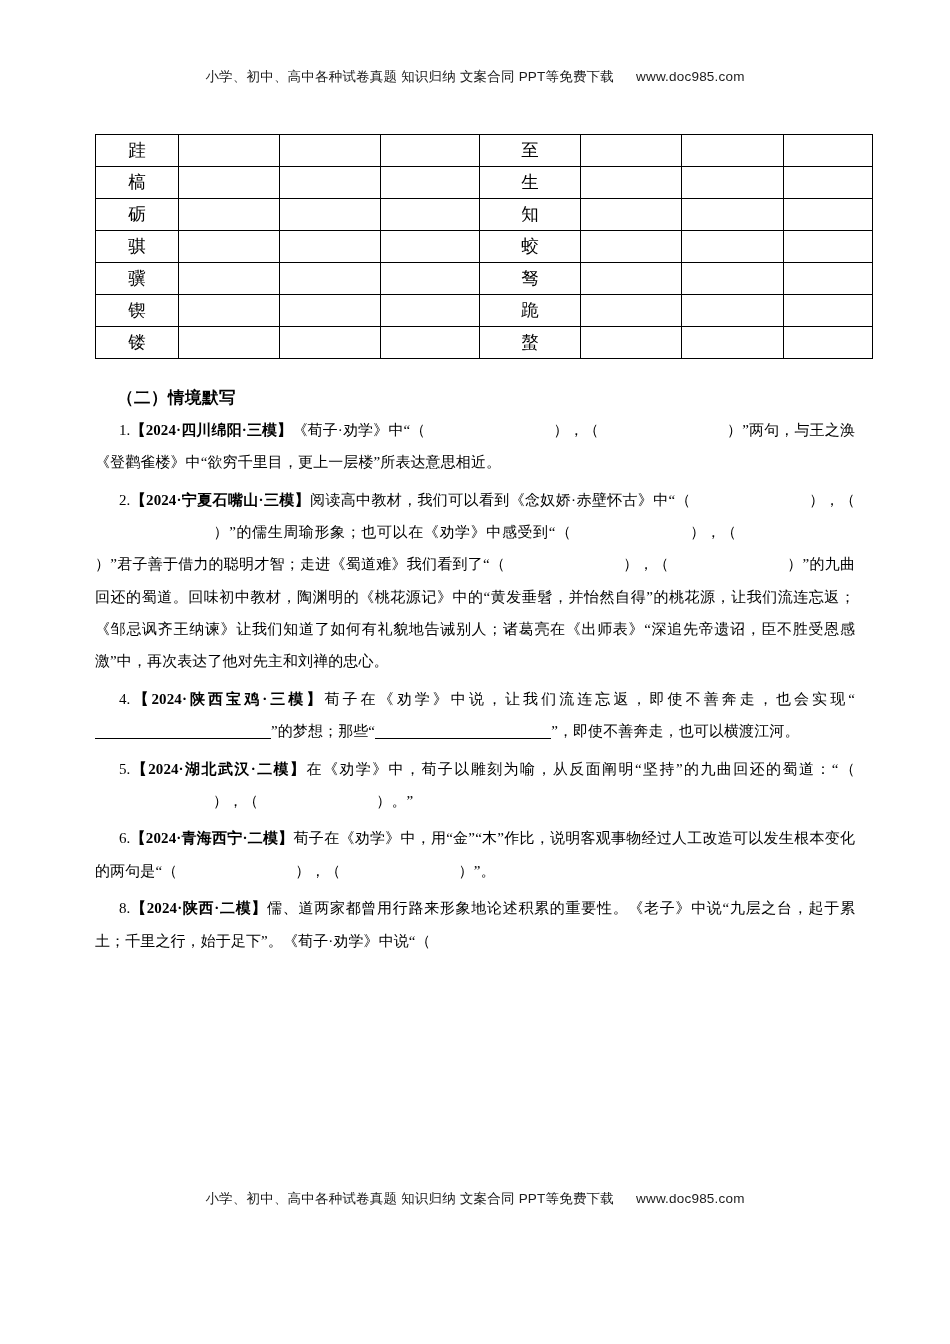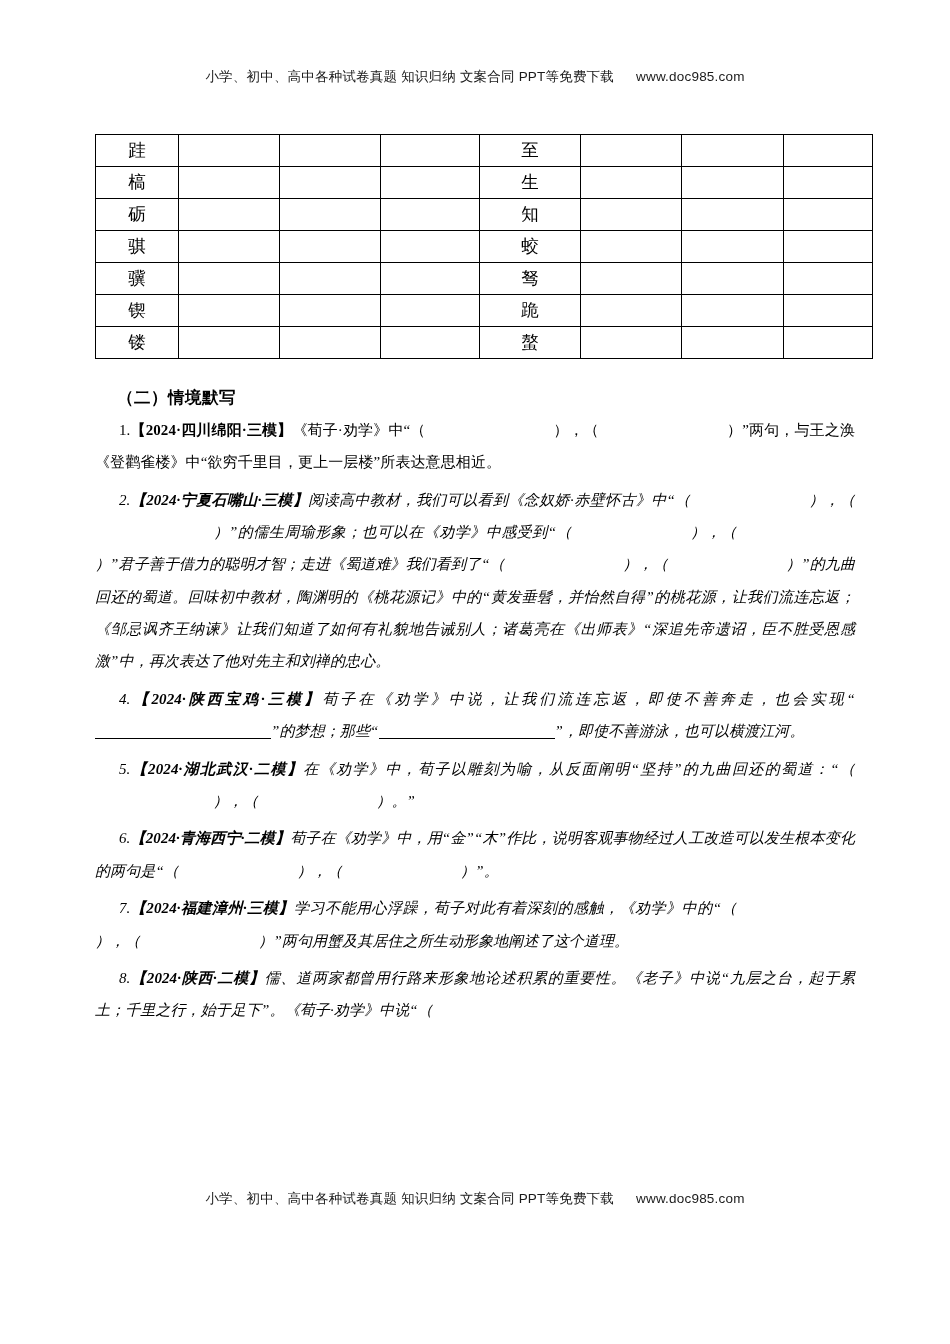--- a/index.html
+++ b/index.html
@@ -86,21 +86,21 @@
   }
   .q {
     font-size: 15px;
     line-height: 32.2px;
     margin: 0;
     text-align: justify;
     text-justify: inter-ideograph;
     text-indent: 24px;
     letter-spacing: 0.1px;
   }
-  .q + .q { margin-top: 5.5px; font-style: italic; }
+  .q + .q { margin-top: 5.5px; }
   .qnum {
     font-family: "Liberation Serif", "DejaVu Serif", serif;
   }
   .src {
     font-weight: bold;
   }
   
   .blankp {
     display: inline-block;
     width: 118px;
@@ -216,27 +216,26 @@
 
   <div class="content">
 
     <p class="sec-head">（二）情境默写</p>
 
     <p class="q"><span class="qnum">1.</span><span class="src">【2024·四川绵阳·三模】</span><span>《荀子·劝学》中“（</span><span class="blankp wide"></span><span>），（</span><span class="blankp wide"></span><span>）”两句，与王之涣《登鹳雀楼》中“欲穷千里目，更上一层楼”所表达意思相近。</span></p>
 
     <p class="q"><span class="qnum">2.</span><span class="src">【2024·宁夏石嘴山·三模】</span><span>阅读高中教材，我们可以看到《念奴娇·赤壁怀古》中“（</span><span class="blankp"></span><span>），（</span><span class="blankp"></span><span>）”的儒生周瑜形象；也可以在《劝学》中感受到“（</span><span class="blankp"></span><span>），（</span><span class="blankp"></span><span>）”君子善于借力的聪明才智；走进《蜀道难》我们看到了“（</span><span class="blankp"></span><span>），（</span><span class="blankp"></span><span>）”的九曲回还的蜀道。回味初中教材，陶渊明的《桃花源记》中的“黄发垂髫，并怡然自得”的桃花源，让我们流连忘返；《邹忌讽齐王纳谏》让我们知道了如何有礼貌地告诫别人；诸葛亮在《出师表》“深追先帝遗诏，臣不胜受恩感激”中，再次表达了他对先主和刘禅的忠心。</span></p>
 
 
-    <p class="q spread"><span class="qnum">4.</span><span class="src">【2024·陕西宝鸡·三模】</span><span>荀子在《劝学》中说，让我们流连忘返，即使不善奔走，也会实现“</span><span class="blanku"></span><span>”的梦想；那些“</span><span class="blanku"></span><span>”，即使不善游泳，也可以横渡江河。</span></p>
+    <p class="q spread"><span class="qnum">4.</span><span class="src">【2024·陕西宝鸡·三模】</span><span>荀子在《劝学》中说，让我们流连忘返，即使不善奔走，也会实现“</span><span class="blanku"></span><span>”的梦想；那些“</span><span class="blanku"></span><span>”，即使不善奔走，也可以横渡江河。</span></p>
 
     <p class="q"><span class="qnum">5.</span><span class="src">【2024·湖北武汉·二模】</span><span>在《劝学》中，荀子以雕刻为喻，从反面阐明“坚持”的九曲回还的蜀道：“（</span><span class="blankp"></span><span>），（</span><span class="blankp"></span><span>）。”</span></p>
 
     <p class="q"><span class="qnum">6.</span><span class="src">【2024·青海西宁·二模】</span><span>荀子在《劝学》中，用“金”“木”作比，说明客观事物经过人工改造可以发生根本变化的两句是“（</span><span class="blankp"></span><span>），（</span><span class="blankp"></span><span>）”。</span></p>
 
-    <p class="q"><span class="qnum">7.</span><span class="src">【2024·福建漳州·三模】</span><span>学习不能用心浮躁，荀子对此有着深刻的感触，《劝学》中的“（</span><span class="blankp"></span><span>），（</span><span class="blankp"></span><span>）”两句用蟹及其居住之所生动形象地阐述了这个道理。</span></p>
 
     <p class="q spread"><span class="qnum">8.</span><span class="src">【2024·陕西·二模】</span><span>儒、道两家都曾用行路来形象地论述积累的重要性。《老子》中说“九层之台，起于累土；千里之行，始于足下”。《荀子·劝学》中说“（</span></p>
 
   </div>
 
   <div class="runhead bottom">
     <span>小学、初中、高中各种试卷真题 知识归纳 文案合同 PPT等免费下载</span><span class="gap"></span><span>www.doc985.com</span>
   </div>
 
 </div>

